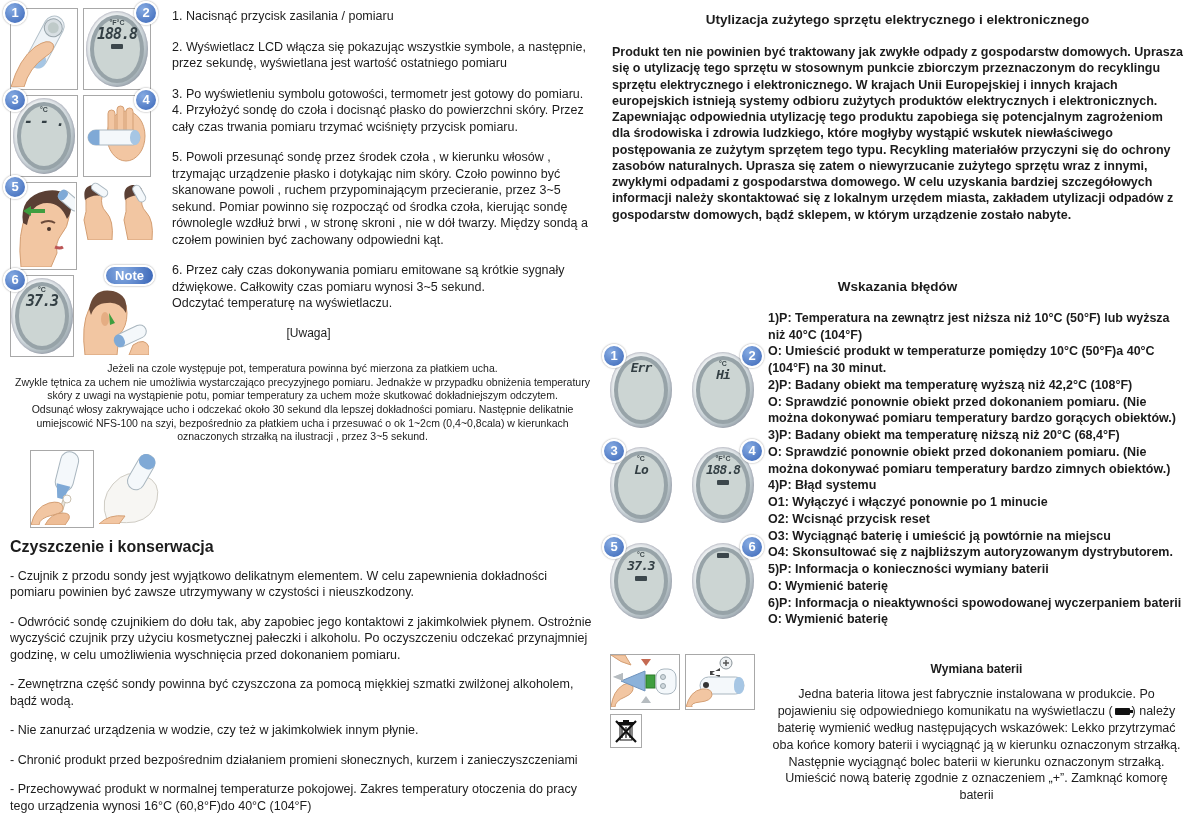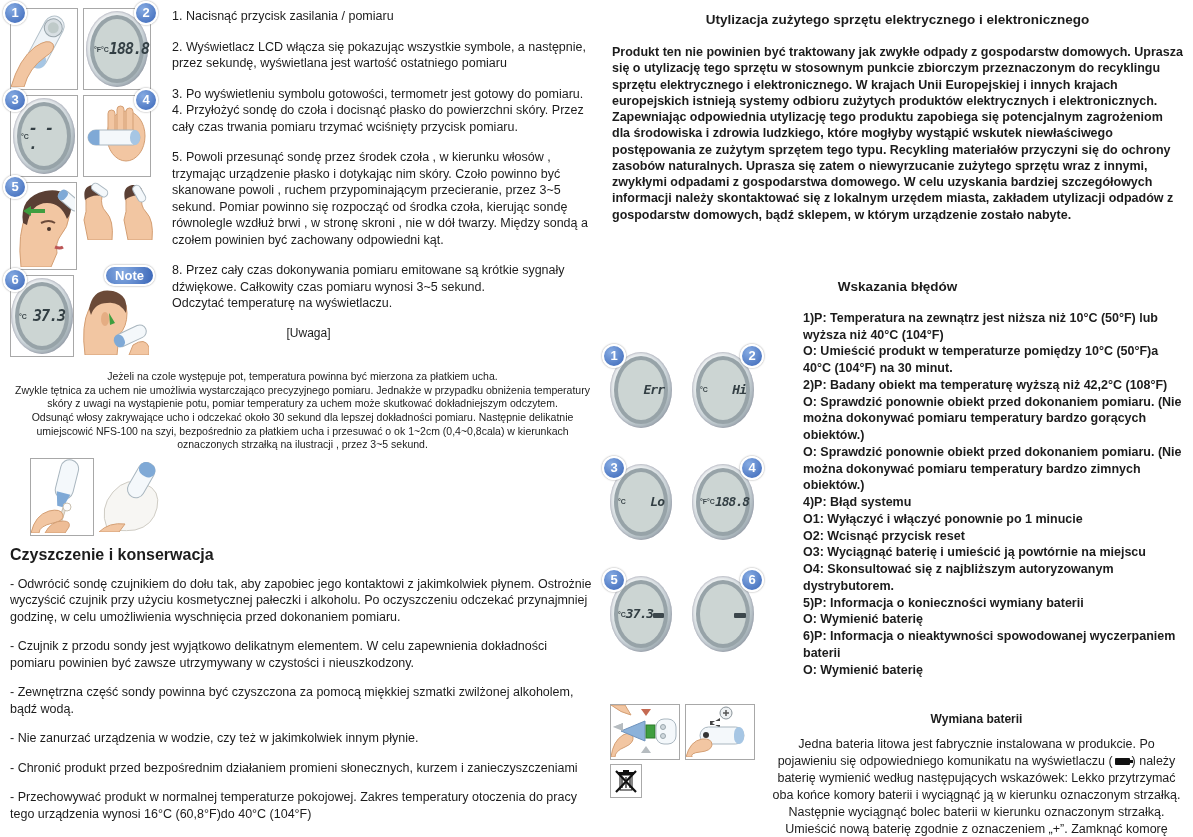--- a/index.html
+++ b/index.html
@@ -23,46 +23,46 @@
   .note-oval{position:absolute;right:-6px;top:-10px;z-index:5;padding:1px 9px;
          border-radius:12px;background:radial-gradient(circle at 35% 30%,#86abe2,#3a66b8);
          border:2px solid #fff;box-shadow:0 0 2px rgba(0,0,0,.45);
          color:#fff;font-weight:bold;font-size:13px;}
   
   .lcd{position:relative;width:62px;height:76px;border-radius:50%;
        background:linear-gradient(135deg,#fdfdfd 0%,#cfd8dc 55%,#8f9da4 100%);
        box-shadow:inset 0 0 3px #889;}
   .lcd .ring{position:absolute;inset:4px;border-radius:50%;background:#97a3a8;}
   .lcd .face{position:absolute;inset:8px;border-radius:50%;background:#ccd5d3;
-       display:flex;align-items:center;justify-content:space-between;}
+       display:flex;flex-direction:column;align-items:center;justify-content:flex-start;}
   .lcd .unit{font-size:7px;font-weight:bold;color:#3c474c;line-height:7px;}
   .lcd .val{font-family:"DejaVu Sans Mono",monospace;font-weight:bold;font-style:italic;
        font-size:15px;color:#333f44;line-height:16px;letter-spacing:-1px;}
   .lcd .batt{width:12px;height:5px;background:#3c474c;border-radius:1px;margin-top:2px;}
   .lcd.small .val{font-size:13px;}
   .steps-text{flex:1;padding-left:10px;font-size:12.5px;line-height:1.32;}
   .steps-text h1{font-size:15px;margin:2px 0 16px 0;}
   .steps-text p{margin:0 0 14px 0;white-space:pre-line;}
   .uwaga{text-align:center;margin:8px 150px 0 0;font-size:12px;}
-  .notes{margin-top:8px;font-size:10.5px;line-height:1.3;text-align:center;}
+  .notes{font-size:10.5px;line-height:1.3;text-align:center;}
   .notes div{margin:0;}
   .clean-figs{display:flex;margin:6px 0 4px 20px;}
   .cleaning h2{font-size:16px;margin:10px 0 12px 0;}
   .cleaning p{font-size:12.5px;line-height:1.32;margin:0 0 13px 0;}
 
   
   .col-right h2{font-size:13.5px;text-align:center;margin:6px 0 0 0;}
   .disposal{font-size:12.5px;font-weight:bold;text-align:left;line-height:1.3;
             margin:17px 2px 0 2px;}
   .errors-title{margin-top:56px !important;}
   .errors-row{display:flex;margin-top:16px;}
   .lcd-stack{width:152px;flex:none;margin-top:42px;display:grid;
              grid-template-columns:64px 64px;column-gap:18px;row-gap:10px;}
   .lcd-cell{position:relative;width:64px;height:78px;}
-  .err-lines{flex:1;font-size:12.5px;font-weight:bold;line-height:1.34;padding-left:6px;margin-left:35px;}
+  .err-lines{flex:1;font-size:12.5px;font-weight:bold;line-height:1.34;padding-left:6px;}
   .battery-row{display:flex;margin-top:26px;}
   .battery-figs{width:158px;flex:none;}
   .battery-figs .boxes{display:flex;}
   .battery-text{flex:1;}
   .battery-text h2{font-size:12px;margin:8px 0 10px 0;}
   .battery-text p{font-size:12.5px;line-height:1.35;text-align:center;margin:0;}
   .batt-inline{display:inline-block;width:15px;height:7px;background:#111;border-radius:1px;
                position:relative;margin:0 2px;}
   .batt-inline:after{content:"";position:absolute;right:-3px;top:2px;width:3px;height:3px;background:#111;}
   .weee{margin-top:4px;border:1px solid #aaa;width:30px;height:32px;display:flex;
@@ -191,21 +191,21 @@
           </div>
         </div>
       </div>
 
       <div class="steps-text">
         <p>1. Nacisnąć przycisk zasilania / pomiaru</p>
         <p>2. Wyświetlacz LCD włącza się pokazując wszystkie symbole, a następnie, przez sekundę, wyświetlana jest wartość ostatniego pomiaru</p>
         <p>3. Po wyświetleniu symbolu gotowości, termometr jest gotowy do pomiaru.
 4. Przyłożyć sondę do czoła i docisnąć płasko do powierzchni skóry. Przez cały czas trwania pomiaru trzymać wciśnięty przycisk pomiaru.</p>
         <p>5. Powoli przesunąć sondę przez środek czoła , w kierunku włosów , trzymając urządzenie płasko i dotykając nim skóry. Czoło powinno być skanowane powoli , ruchem przypominającym przecieranie, przez 3~5 sekund. Pomiar powinno się rozpocząć od środka czoła, kierując sondę równolegle wzdłuż brwi , w stronę skroni , nie w dół twarzy. Między sondą a czołem powinien być zachowany odpowiedni kąt.</p>
-        <p>8. Przez cały czas dokonywania pomiaru emitowane są krótkie sygnały dźwiękowe. Całkowity czas pomiaru wynosi 3~5 sekund.
+        <p>6. Przez cały czas dokonywania pomiaru emitowane są krótkie sygnały dźwiękowe. Całkowity czas pomiaru wynosi 3~5 sekund.
 Odczytać temperaturę na wyświetlaczu.</p>
         <div class="uwaga">[Uwaga]</div>
       </div>
     </div>
 
     <div class="notes">
       <div>Jeżeli na czole występuje pot, temperatura powinna być mierzona za płatkiem ucha.</div>
       <div>Zwykle tętnica za uchem nie umożliwia wystarczająco precyzyjnego pomiaru. Jednakże w przypadku obniżenia temperatury skóry z uwagi na wystąpienie potu, pomiar temperatury za uchem może skutkować dokładniejszym odczytem.</div>
       <div>Odsunąć włosy zakrywające ucho i odczekać około 30 sekund dla lepszej dokładności pomiaru. Następnie delikatnie umiejscowić NFS-100 na szyi, bezpośrednio za płatkiem ucha i przesuwać o ok 1~2cm (0,4~0,8cala) w kierunkach oznaczonych strzałką na ilustracji , przez 3~5 sekund.</div>
     </div>
@@ -230,22 +230,22 @@
             <rect x="34" y="4" width="17" height="38" rx="8.5" fill="#f4f8fb" stroke="#a9b6bf"></rect>
             <rect x="34" y="4" width="17" height="14" rx="7" fill="#7fa9d6"></rect>
           </g>
           <path d="M0,74 Q10,64 26,66 L20,74 Z" fill="#f2c6a2" stroke="#d49f74"></path>
         </svg>
       </div>
     </div>
 
     <div class="cleaning">
       <h2>Czyszczenie i konserwacja</h2>
+      <p>- Czujnik z przodu sondy jest wyjątkowo delikatnym elementem. W celu zapewnienia dokładności pomiaru powinien być zawsze utrzymywany w czystości i nieuszkodzony.</p>
       <p>- Odwrócić sondę czujnikiem do dołu tak, aby zapobiec jego kontaktowi z jakimkolwiek płynem. Ostrożnie wyczyścić czujnik przy użyciu kosmetycznej pałeczki i alkoholu. Po oczyszczeniu odczekać przynajmniej godzinę, w celu umożliwienia wyschnięcia przed dokonaniem pomiaru.</p>
-      <p>- Czujnik z przodu sondy jest wyjątkowo delikatnym elementem. W celu zapewnienia dokładności pomiaru powinien być zawsze utrzymywany w czystości i nieuszkodzony.</p>
       <p>- Zewnętrzna część sondy powinna być czyszczona za pomocą miękkiej szmatki zwilżonej alkoholem, bądź wodą.</p>
       <p>- Nie zanurzać urządzenia w wodzie, czy też w jakimkolwiek innym płynie.</p>
       <p>- Chronić produkt przed bezpośrednim działaniem promieni słonecznych, kurzem i zanieczyszczeniami</p>
       <p>- Przechowywać produkt w normalnej temperaturze pokojowej. Zakres temperatury otoczenia do pracy tego urządzenia wynosi 16°C (60,8°F)do 40°C (104°F)</p>
 
     </div>
   </div>
 
   <div class="col-right">
     <h2>Utylizacja zużytego sprzętu elektrycznego i elektronicznego</h2>
@@ -323,20 +323,21 @@
           </div>
             </div>
         </div>
       </div>
 
       <div class="err-lines">
         <div>1)P: Temperatura na zewnątrz jest niższa niż 10°C (50°F) lub wyższa niż 40°C (104°F)</div>
         <div>O: Umieścić produkt w temperaturze pomiędzy 10°C (50°F)a 40°C (104°F) na 30 minut.</div>
         <div>2)P: Badany obiekt ma temperaturę wyższą niż 42,2°C (108°F)</div>
         <div>O: Sprawdzić ponownie obiekt przed dokonaniem pomiaru. (Nie można dokonywać pomiaru temperatury bardzo gorących obiektów.)</div>
+        <div>3)P: Badany obiekt ma temperaturę niższą niż 20°C (68,4°F)</div>
         <div>O: Sprawdzić ponownie obiekt przed dokonaniem pomiaru. (Nie można dokonywać pomiaru temperatury bardzo zimnych obiektów.)</div>
         <div>4)P: Błąd systemu</div>
         <div>O1: Wyłączyć i włączyć ponownie po 1 minucie</div>
         <div>O2: Wcisnąć przycisk reset</div>
         <div>O3: Wyciągnąć baterię i umieścić ją powtórnie na miejscu</div>
         <div>O4: Skonsultować się z najbliższym autoryzowanym dystrybutorem.</div>
         <div>5)P: Informacja o konieczności wymiany baterii</div>
         <div>O: Wymienić baterię</div>
         <div>6)P: Informacja o nieaktywności spowodowanej wyczerpaniem baterii</div>
         <div>O: Wymienić baterię</div>

